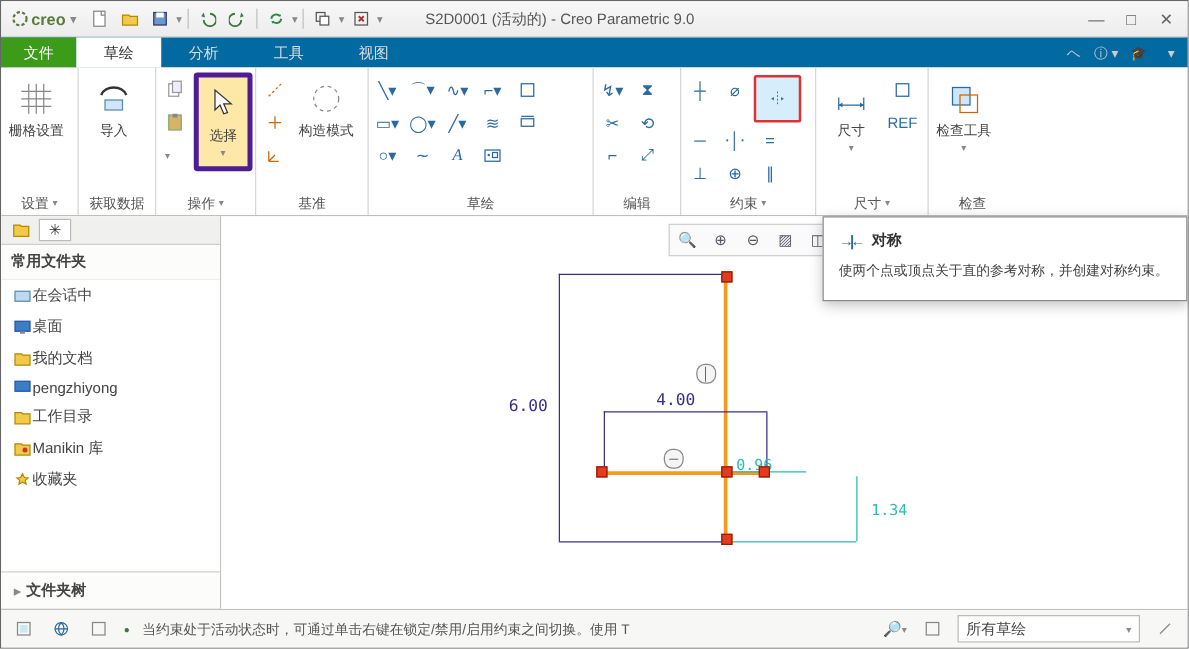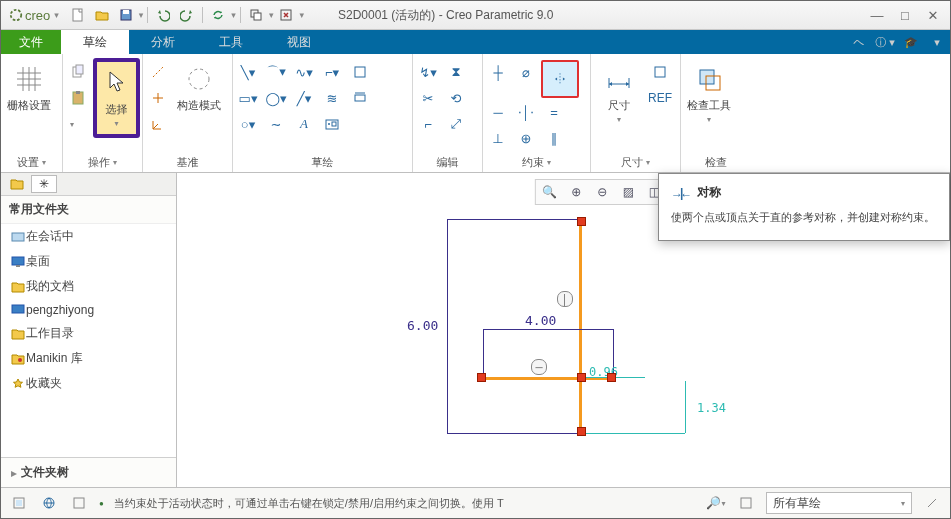--- a/index.html
+++ b/index.html
@@ -1,19 +1,19 @@
 <!DOCTYPE html>
 <html><head>
 <meta charset="utf-8">
 <style>
   html,body{margin:0;padding:0;font-family:"Microsoft YaHei","Segoe UI",sans-serif;font-size:12px;color:#333;background:#fff;overflow:hidden}
   .app{width:951px;height:519px;border:1px solid #666;box-sizing:border-box;display:flex;flex-direction:column;position:relative}
   
   .titlebar{height:28px;background:linear-gradient(#f8f8f8,#ececec);border-bottom:1px solid #c8c8c8;display:flex;align-items:center;padding:0 4px;gap:4px}
-  .titlebar .logo{display:flex;align-items:center;gap:2px;font-weight:normal;color:#5a7a3a;font-size:13px;padding:0 4px}
+  .titlebar .logo{display:flex;align-items:center;gap:2px;font-weight:bold;color:#5a7a3a;font-size:13px;padding:0 4px}
   .titlebar .logo svg{width:14px;height:14px}
   .qat{display:flex;align-items:center;gap:2px}
   .qat .qbtn,.titlebar .qbtn{width:22px;height:22px;display:flex;align-items:center;justify-content:center;border-radius:2px}
   .qat .sep{width:1px;height:16px;background:#c0c0c0;margin:0 2px}
   .title{flex:1;text-align:left;padding-left:30px;color:#555;font-size:12px}
   .wincontrols{display:flex;gap:2px}
   .wincontrols .wc{width:26px;height:18px;display:flex;align-items:center;justify-content:center;color:#666;font-size:13px}
   
   .menubar{height:24px;background:#0369a1;display:flex;align-items:stretch;color:#eee}
   .menubar .mfile{background:#3c9c1a;color:#fff;padding:0 18px;display:flex;align-items:center;font-size:12px}
@@ -171,20 +171,34 @@
             </div>
         <div class="lbl">栅格设置</div>
       </div>
         </div>
       <div class="gtitle">
           <span>设置</span>
           <span style="font-size:8px;color:#888">▾</span>
         </div>
     </div>
 
+    <div class="rgroup" style="width:62px">
+      <div class="body">
+          <div class="bigbtn">
+        <div class="ic">
+              <svg width="30" height="30" viewBox="0 0 30 30">
+                <path d="M5 12c3-8 17-8 20 0" fill="none" stroke="#333" stroke-width="2"></path>
+                <rect x="8" y="16" width="14" height="8" fill="#cfe6f7" stroke="#5a8ab0"></rect>
+              </svg>
+            </div>
+        <div class="lbl">导入</div>
+      </div>
+        </div>
+      <div class="gtitle">获取数据</div>
+    </div>
 
     <div class="rgroup" style="width:80px">
       <div class="body">
         <div class="smallcol">
           <div class="sbtn">
               <svg viewBox="0 0 16 16">
                 <rect x="3" y="3" width="8" height="10" fill="#fff" stroke="#999"></rect>
                 <rect x="6" y="1" width="7" height="9" fill="#eef" stroke="#999"></rect>
               </svg>
             </div>

